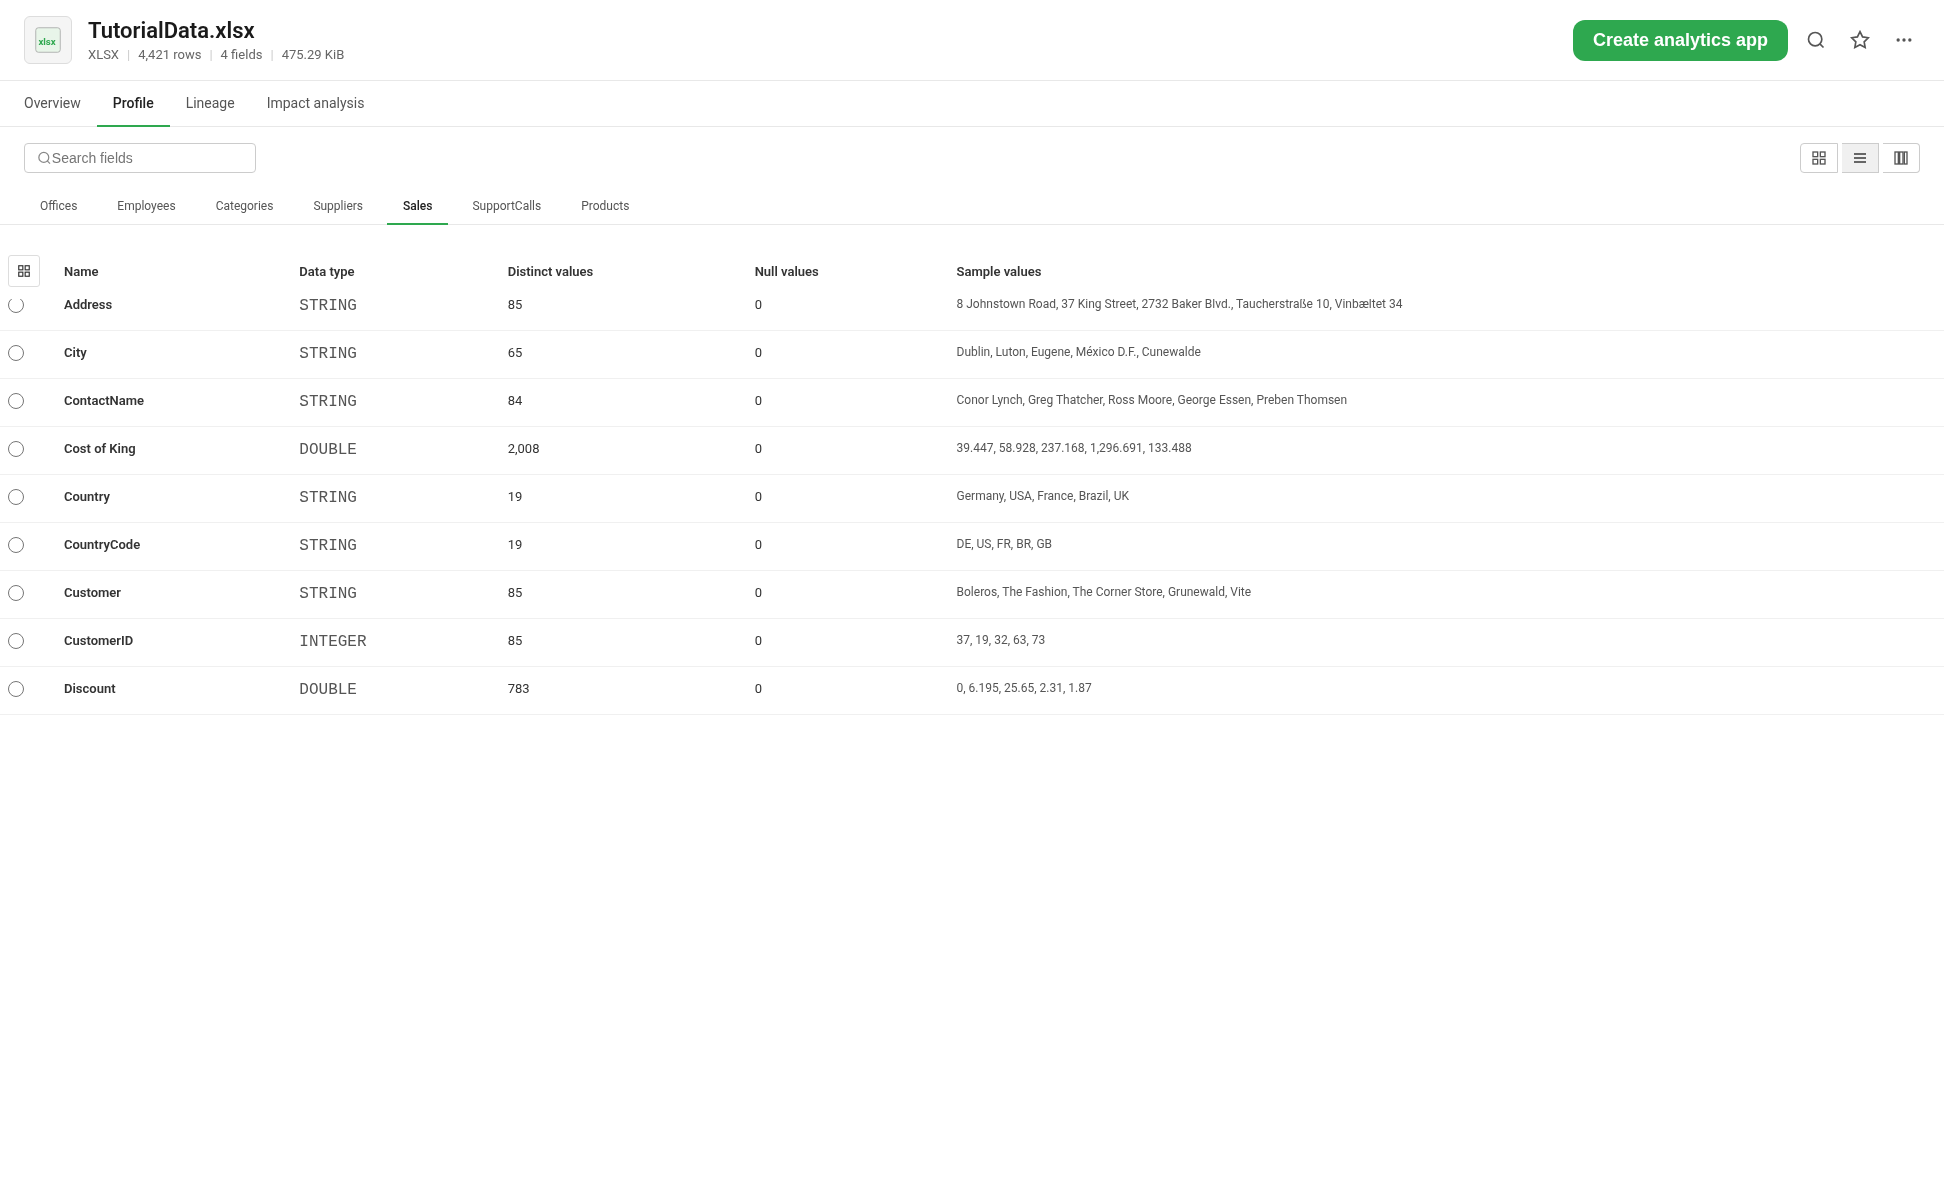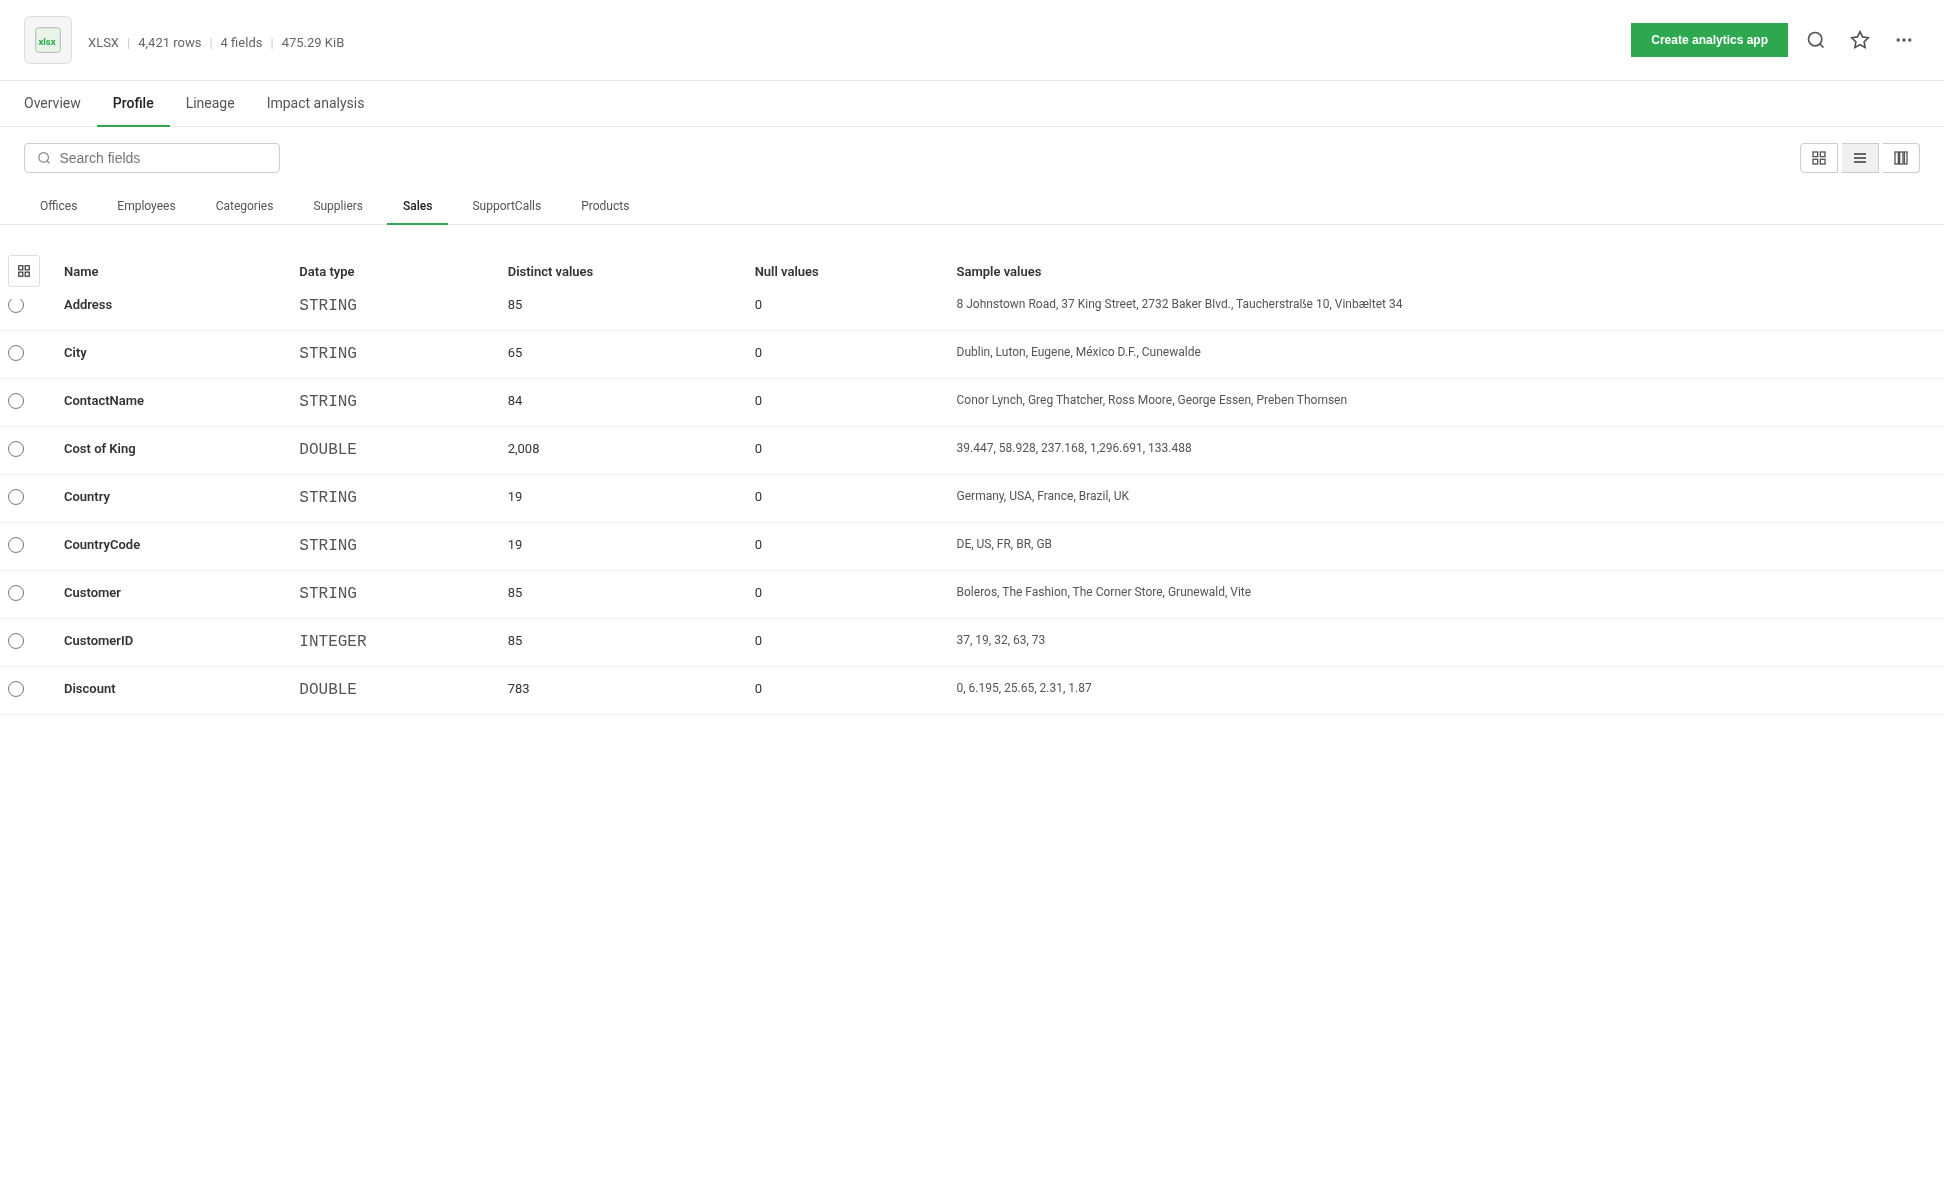--- a/index.html
+++ b/index.html
@@ -7,31 +7,31 @@
 
     
     .header { display: flex; align-items: center; padding: 16px 24px; border-bottom: 1px solid #e8e8e8; }
     .file-icon { width: 48px; height: 48px; background: #f5f5f5; border: 1px solid #ddd; border-radius: 6px; display: flex; align-items: center; justify-content: center; margin-right: 16px; flex-shrink: 0; }
     .file-icon svg { width: 28px; height: 28px; }
     .file-info { flex: 1; }
     .file-title { font-size: 22px; font-weight: 600; color: #1a1a1a; }
     .file-meta { display: flex; gap: 8px; color: #666; font-size: 13px; margin-top: 4px; align-items: center; }
     .file-meta-sep { color: #ccc; }
     .header-actions { display: flex; align-items: center; gap: 12px; }
-    .btn-create { background: #2ea84f; color: #fff; border: none; border-radius: 0; padding: 10px 20px; font-size: 12px; font-weight: 600; cursor: pointer; margin-left: 44px; }
+    .btn-create { background: #2ea84f; color: #fff; border: none; border-radius: 12px; padding: 10px 20px; font-size: 18px; font-weight: 600; cursor: pointer; margin-left: 44px; }
     .icon-btn { background: none; border: none; cursor: pointer; color: #555; padding: 6px; border-radius: 4px; display: flex; align-items: center; justify-content: center; }
 
     
     .tabs { display: flex; padding: 0 8px; border-bottom: 1px solid #e8e8e8; }
     .tab { padding: 14px 16px; font-size: 14px; cursor: pointer; color: #555; border-bottom: 2px solid transparent; margin-bottom: -1px; }
     .tab.active { color: #222; border-bottom: 2px solid #2ea84f; font-weight: 500; }
 
     
     .toolbar { display: flex; align-items: center; justify-content: space-between; padding: 16px 24px; }
-    .search-box { display: flex; align-items: center; border: 1px solid #ccc; border-radius: 4px; padding: 6px 12px; width: 256px; gap: 8px; }
+    .search-box { display: flex; align-items: center; border: 1px solid #ccc; border-radius: 4px; padding: 6px 12px; width: 232px; gap: 0; }
     .search-box input { border: none; outline: none; font-size: 14px; color: #333; width: 100%; background: transparent; }
     .view-controls { display: flex; gap: 4px; }
     .view-btn { background: none; border: 1px solid #ccc; padding: 6px 10px; cursor: pointer; color: #555; display: flex; align-items: center; justify-content: center; }
     .view-btn:first-child { border-radius: 4px 0 0 4px; }
     .view-btn:last-child { border-radius: 0 4px 4px 0; }
     .view-btn.active { background: #f0f0f0; color: #222; }
     .view-btn + .view-btn { border-left: none; }
 
     
     .subtabs { display: flex; padding: 0 24px; border-bottom: 1px solid #e8e8e8; gap: 8px; }
@@ -61,20 +61,21 @@
 <body>
 
 <div class="header">
   <div class="file-icon">
     <svg viewBox="0 0 32 32" fill="none" xmlns="http://www.w3.org/2000/svg">
       <rect x="2" y="2" width="28" height="28" rx="3" fill="#e8f5e9" stroke="#aaa" stroke-width="1"></rect>
       <text x="5" y="22" font-size="11" font-weight="bold" fill="#2ea84f">xlsx</text>
     </svg>
   </div>
   <div class="file-info">
+    <div class="file-title">TutorialData.xlsx</div>
     <div class="file-meta">
       <span>XLSX</span>
       <span class="file-meta-sep">|</span>
       <span>4,421 rows</span>
       <span class="file-meta-sep">|</span>
       <span>4 fields</span>
       <span class="file-meta-sep">|</span>
       <span>475.29 KiB</span>
     </div>
   </div>

